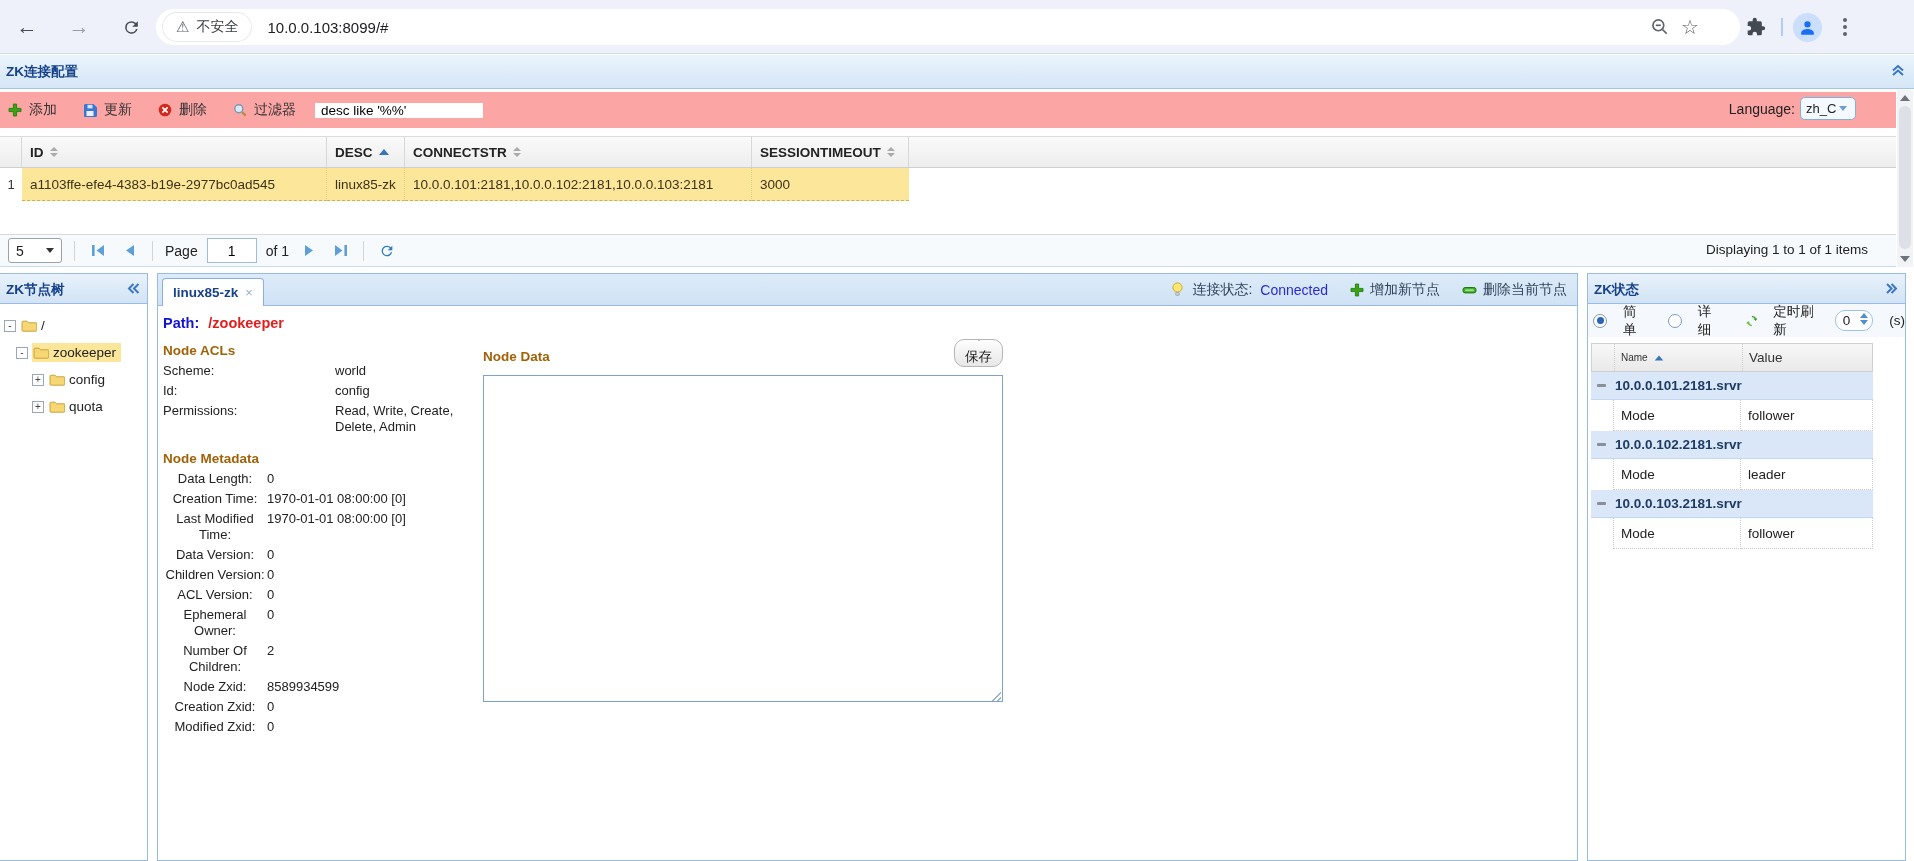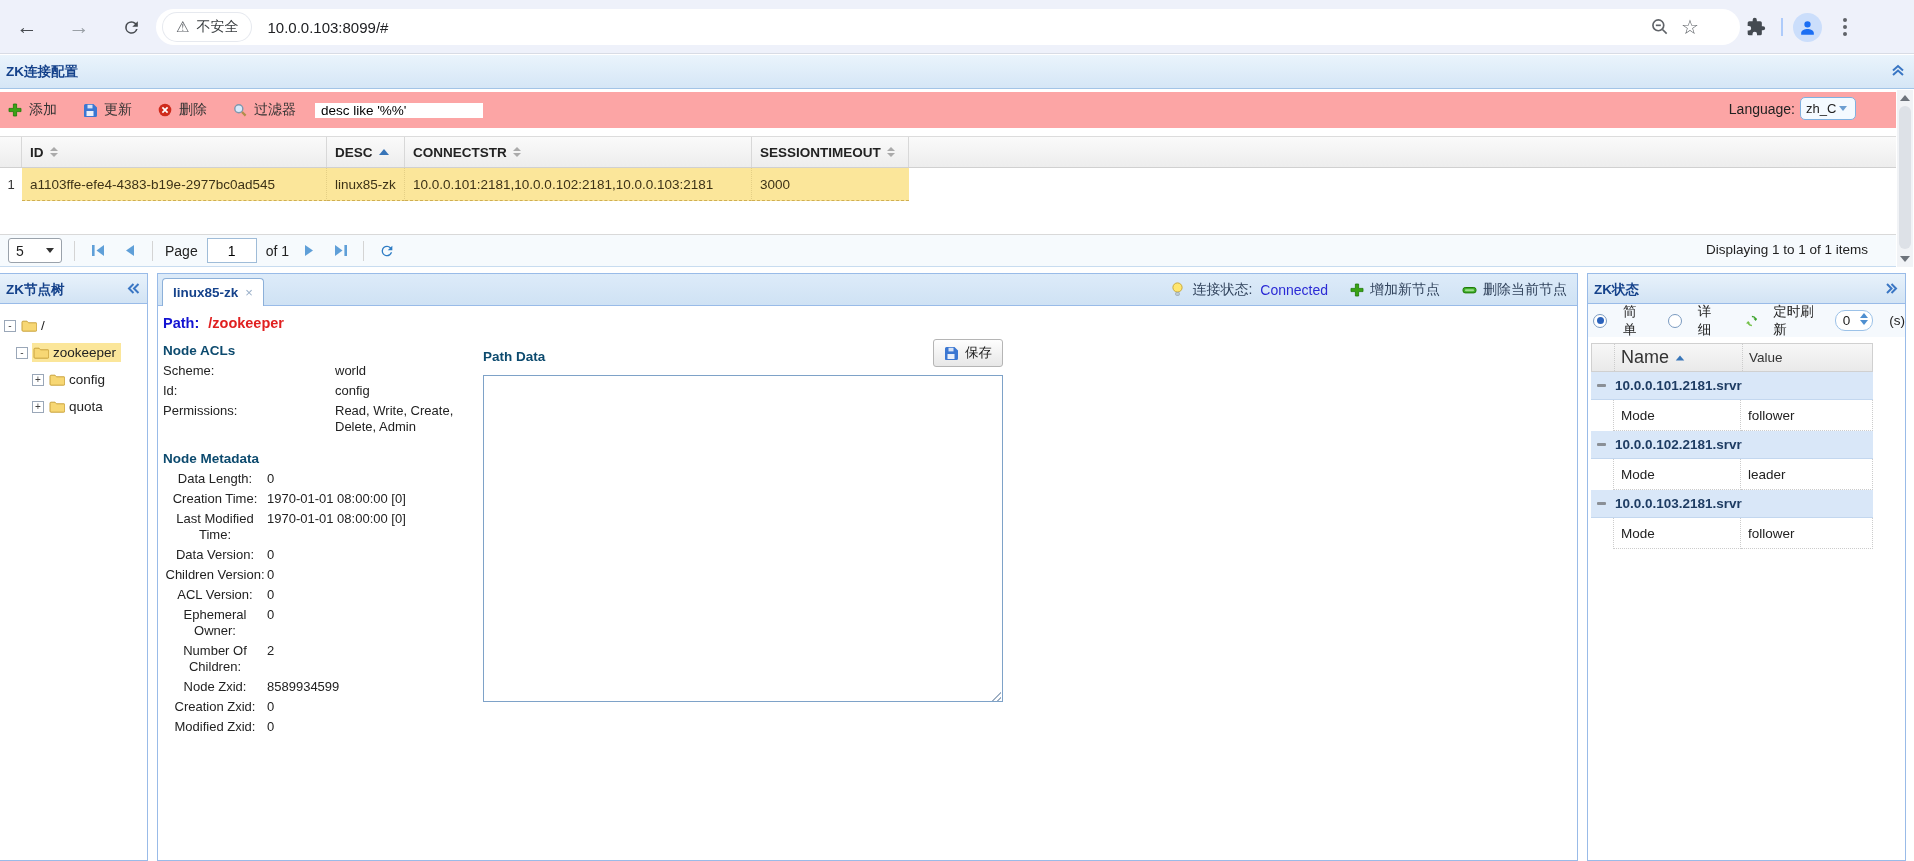--- a/index.html
+++ b/index.html
@@ -83,50 +83,50 @@
   .tab .tx { color:#98aec8; font-size:13px; cursor:pointer; }
   .strip-tools { position:absolute; right:10px; top:0; height:31px; display:flex; align-items:center; gap:8px; }
   .strip-tools .lbl { font-size:14px; color:#31435c; }
   .conn-val { font-size:14px; color:#2b2bd5; }
   .strip-btn { display:flex; align-items:center; gap:6px; margin-left:14px; cursor:pointer; }
 
   .main-body { position:relative; height:520px; }
   .pathline { padding:9px 0 0 5px; font-size:14.5px; font-weight:bold; }
   .pathline .pl { color:#1313d2; }
   .pathline .pv { color:#e02020; margin-left:9px; }
-  .sec-title { font-size:13.5px; font-weight:bold; color:#0c4a6e; }
+  .sec-title { font-size:13.5px; font-weight:bold; color:#a16207; }
   .acl-block { margin:12px 0 0 5px; }
   .kv { border-collapse:collapse; margin-top:3px; }
   .kv td { vertical-align:top; font-size:13px; color:#222; padding:2px 0; line-height:16px; }
   .acl-block .kv td:first-child { width:172px; }
   .acl-block .kv td:last-child { width:146px; }
   .meta-block { margin:14px 0 0 5px; }
   .meta-block .kv td:first-child { width:104px;text-align:center; }
   .meta-block .kv td:last-child { width:210px; }
 
   .node-data { position:absolute; left:325px; top:33px; width:520px; }
   .nd-title { position:absolute; left:0; top:10px; }
-  .save-btn { position:absolute; right:0; top:0; height:28px; display:flex; align-items:center; gap:7px; padding:0 10px; background:linear-gradient(#fefefe,#e7e7e7); border:1px solid #b5b5b5; border-radius:3px; font-size:13.5px; color:#222; cursor:pointer; }
+  .save-btn { position:absolute; right:0; top:0; height:28px; display:flex; align-items:center; gap:7px; padding:0 10px; background:linear-gradient(#fefefe,#e7e7e7); border:1px solid #b5b5b5; border-radius:10px; font-size:13.5px; color:#222; cursor:pointer;flex-direction:column; }
   .nd-area { position:absolute; left:0; top:36px; width:520px; height:327px; border:1px solid #7ea2c8; background:#fff; resize:none; font-family:inherit; }
   .grip { position:absolute; left:508px; top:352px; width:10px; height:10px; background:repeating-linear-gradient(-45deg, transparent 0 2px, #9fb0c4 2px 3.5px); clip-path:polygon(100% 0,100% 100%,0 100%); cursor:nwse-resize; }
 
   
   .status-panel { position:absolute; left:1587px; top:273px; width:319px; height:588px; border:1px solid #99bbe8; background:#fff; }
   .status-bar { height:33px; background:#f5f9fd; display:flex; align-items:center; gap:16px; padding-left:5px; font-size:13.5px; color:#222; }
   .radio { width:14px; height:14px; border-radius:50%; border:1px solid #7a9ac0; background:#fff; display:inline-flex; align-items:center; justify-content:center; cursor:pointer; flex:0 0 auto; }
   .radio.on::after { content:""; width:7px; height:7px; border-radius:50%; background:#2a62bc; }
   .spinner { width:44px; height:21px; border:1.5px solid #9cc2e8; border-radius:10px; background:#fff; display:flex; align-items:center; padding-left:7px; position:relative; cursor:text; }
   .spin-arrows { position:absolute; right:4px; top:2px; display:flex; flex-direction:column; gap:2px; cursor:pointer; }
   .spin-arrows .su { width:0; height:0; border-left:4px solid transparent; border-right:4px solid transparent; border-bottom:5px solid #4e8fd0; }
   .spin-arrows .sd { width:0; height:0; border-left:4px solid transparent; border-right:4px solid transparent; border-top:5px solid #4e8fd0; }
 
   .stat-table { position:absolute; left:3px; top:69px; width:282px; }
   .st-hdr { height:29px; display:flex; background:linear-gradient(#f7f7f7,#e9e9e9); border:1px solid #d0d0d0; }
   .st-hdr .c0 { width:22px; }
-  .st-hdr .c1 { width:128px; display:flex; align-items:center; gap:6px; padding-left:6px; font-size:18px; color:#333; border-left:1px dotted #ccc; cursor:pointer; }
+  .st-hdr .c1 { width:128px; display:flex; align-items:center; gap:6px; padding-left:6px; font-size:10px; color:#333; border-left:1px dotted #ccc; cursor:pointer; }
   .st-hdr .c2 { flex:1; display:flex; align-items:center; padding-left:6px; font-size:13.5px; color:#333; border-left:1px dotted #ccc; cursor:pointer; }
   .st-group { height:28px; background:#d9e7f8; display:flex; align-items:center; gap:8px; padding-left:5px; font-size:13.5px; font-weight:bold; color:#1e3c63; border-bottom:1px solid #c3d7ef; cursor:pointer; }
   .gminus { width:11px; height:11px; display:flex; align-items:center; justify-content:center; }
   .gminus i { width:9px; height:3px; background:#8a8f96; border-radius:1px; }
   .st-row { height:31px; display:flex; }
   .st-row .c0 { width:22px; }
   .st-row .c1 { width:128px; display:flex; align-items:center; padding-left:7px; font-size:13.5px; color:#222; border:1px dotted #ccc; border-top:none; }
   .st-row .c2 { flex:1; display:flex; align-items:center; padding-left:7px; font-size:13.5px; color:#222; border:1px dotted #ccc; border-top:none; border-left:none; }
 </style>
 </head>
@@ -463,21 +463,21 @@
               </tr>
           <tr>
                 <td>Modified Zxid:</td>
                 <td>0</td>
               </tr>
         </tbody>
           </table>
       </div>
 
       <div class="node-data">
-        <div class="sec-title nd-title">Path Data</div>
+        <div class="sec-title nd-title">Node Data</div>
         <span class="save-btn">
           <svg width="14" height="14" viewBox="0 0 14 14">
               <path d="M1 2.5A1.5 1.5 0 0 1 2.5 1h8L14 4.5v8a1.5 1.5 0 0 1-1.5 1.5h-11A1.5 1.5 0 0 1 1 12.5z" fill="#3b77d2"></path>
               <rect x="3.5" y="8" width="7" height="5" fill="#eaf0fa"></rect>
               <rect x="4.5" y="1.8" width="5" height="3.6" fill="#d7e3f6"></rect>
             </svg>
           <span>保存</span>
         </span>
         <textarea class="nd-area" style=""></textarea>
         <span class="grip"></span>

